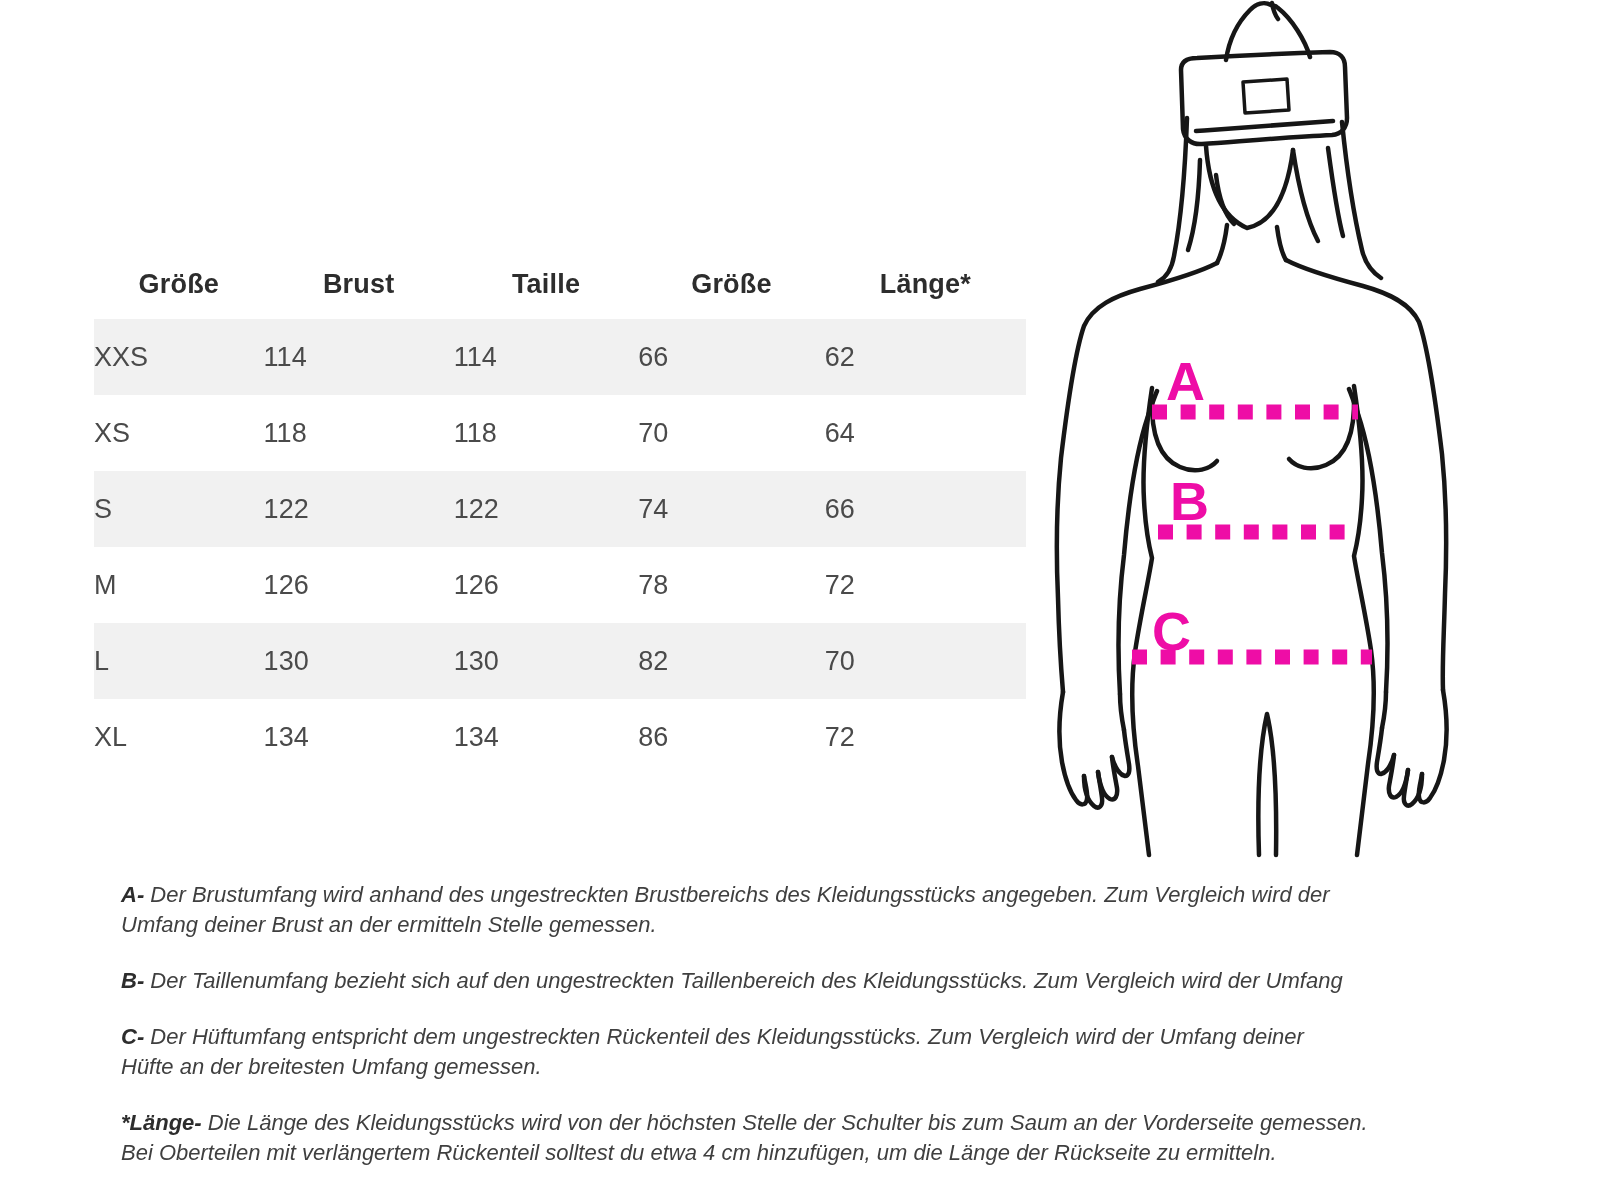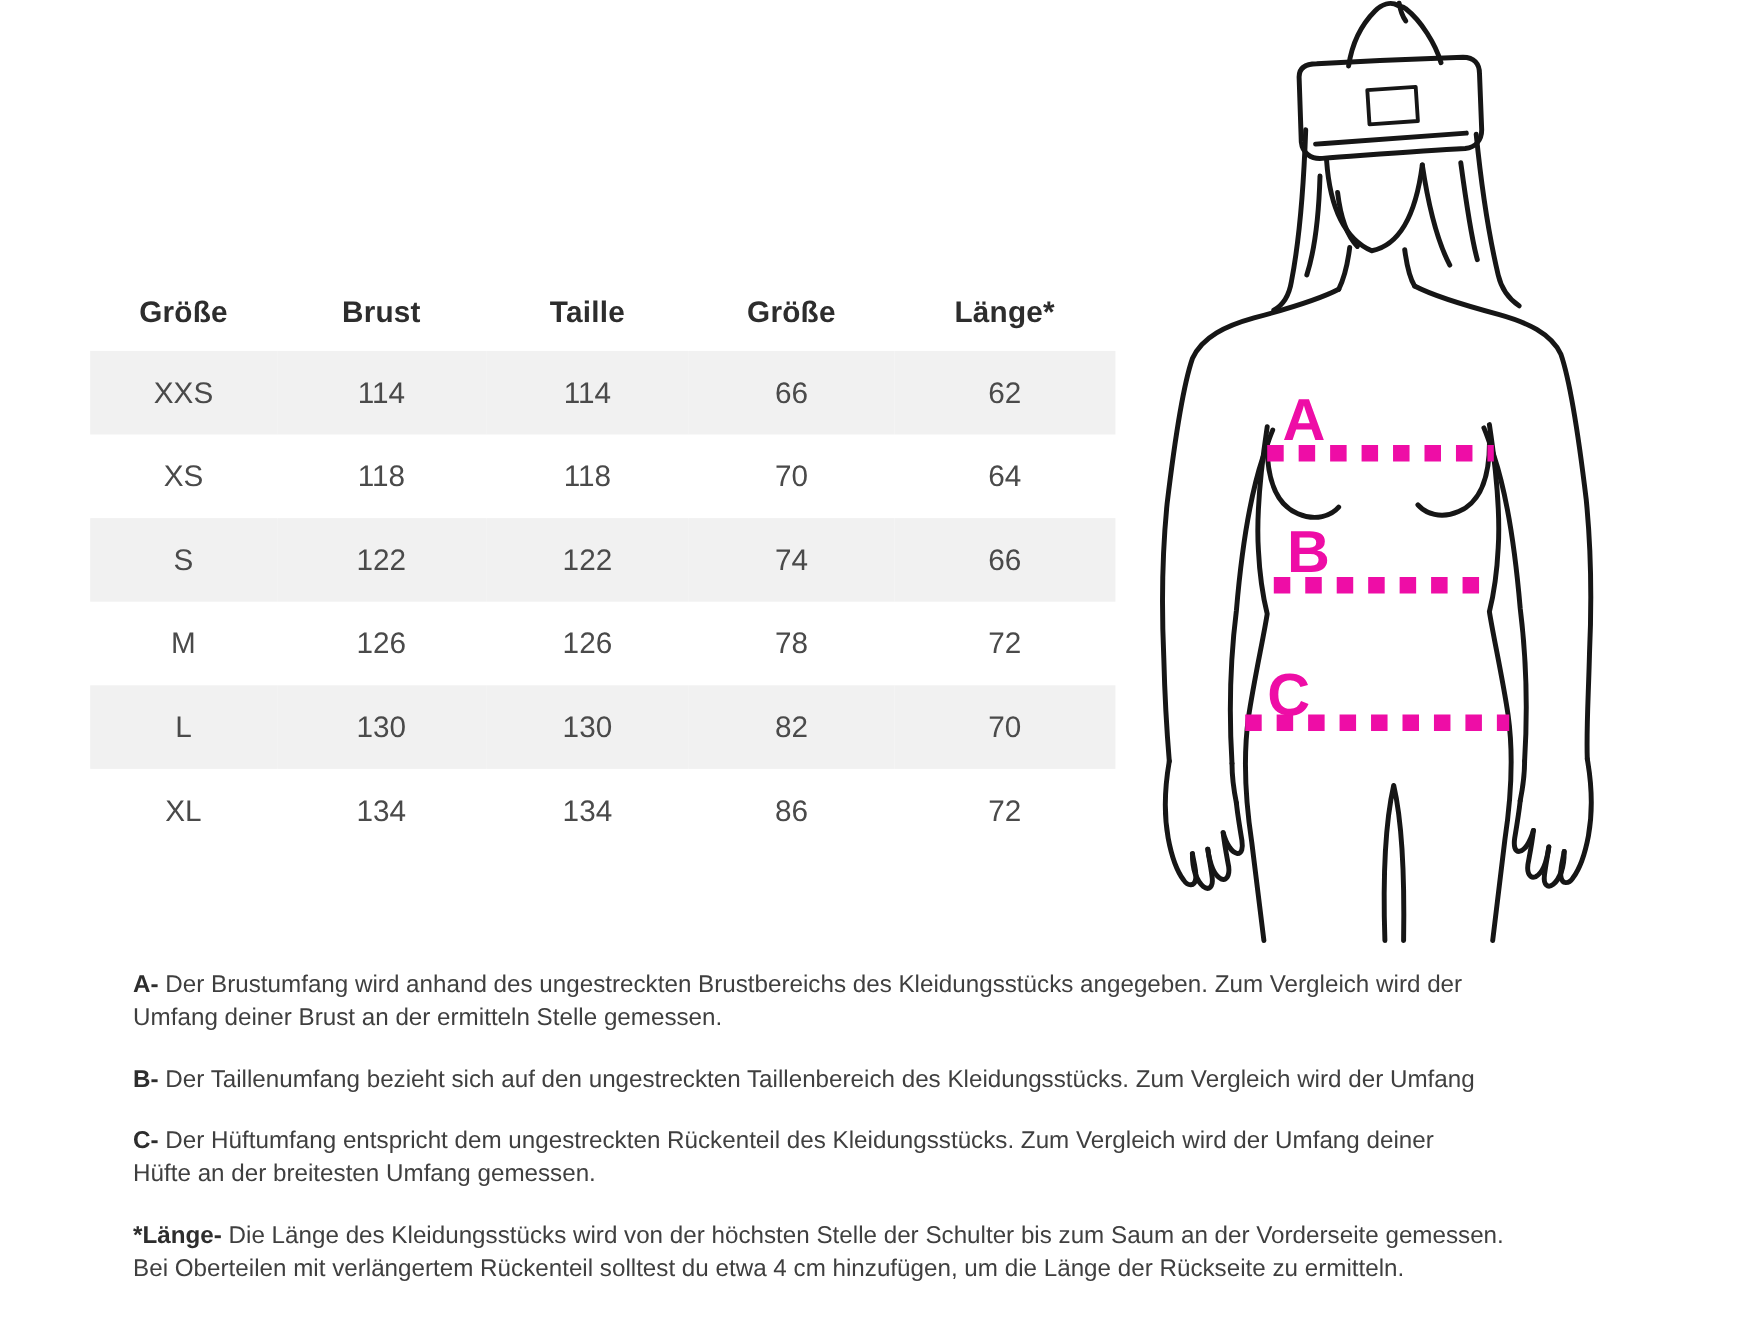--- a/index.html
+++ b/index.html
@@ -5,51 +5,51 @@
   html,body{margin:0;padding:0;}
   body{
     width:1600px;height:1200px;position:relative;overflow:hidden;
     background:#ffffff;
     font-family:"Liberation Sans", sans-serif;
     -webkit-font-smoothing:antialiased;
   }
 
   
   .size-table{
-    position:absolute;left:82px;top:250px;width:932px;
+    position:absolute;left:94px;top:250px;width:932px;
     border-collapse:collapse;table-layout:fixed;
   }
   .size-table col.c1{width:18.2%}
   .size-table col.c2{width:20.4%}
   .size-table col.c3{width:19.8%}
   .size-table col.c4{width:20.0%}
   .size-table col.c5{width:21.6%}
   .size-table th{
     height:69px;vertical-align:middle;text-align:center;
     font-size:27px;font-weight:700;color:#2d2d2d;padding:0;
     letter-spacing:0.2px;
   }
   .size-table td{
-    height:76px;vertical-align:middle;text-align:center;
+    height:76px;vertical-align:middle;text-align:left;
     font-size:27px;font-weight:400;color:#4a4a4a;padding:0;margin-left:36px;
   }
   .size-table tr.striped{background:#f1f1f1;}
 
   
   .figure-wrap{
     position:absolute;left:1030px;top:0;width:480px;height:858px;
   }
 
   
   .notes{
     position:absolute;left:121px;top:880px;width:1430px;
     font-size:22px;line-height:30px;color:#3f3f3f;
   }
   .notes p{margin:0 0 26px 0;padding:0;}
-  .notes .ln{display:block;white-space:nowrap;}
+  .notes .ln{display:block;white-space:nowrap;font-style:italic;}
   .notes b{color:#2d2d2d;}
 </style>
 </head>
 <body>
 
 <table class="size-table">
   <colgroup>
       <col class="c1">
       <col class="c2">
       <col class="c3">

